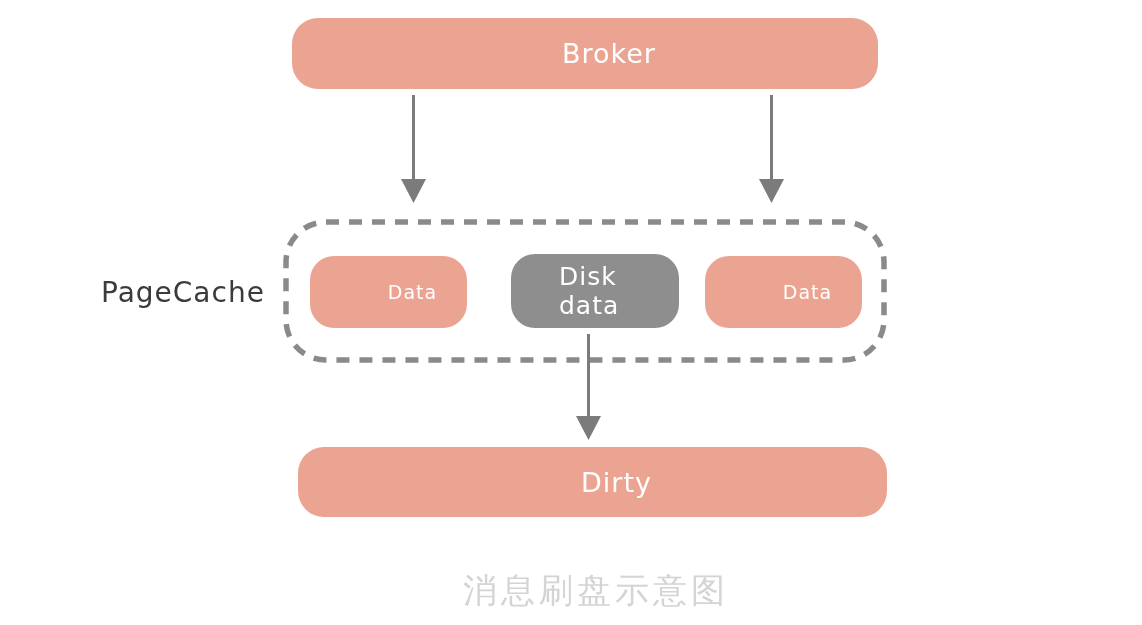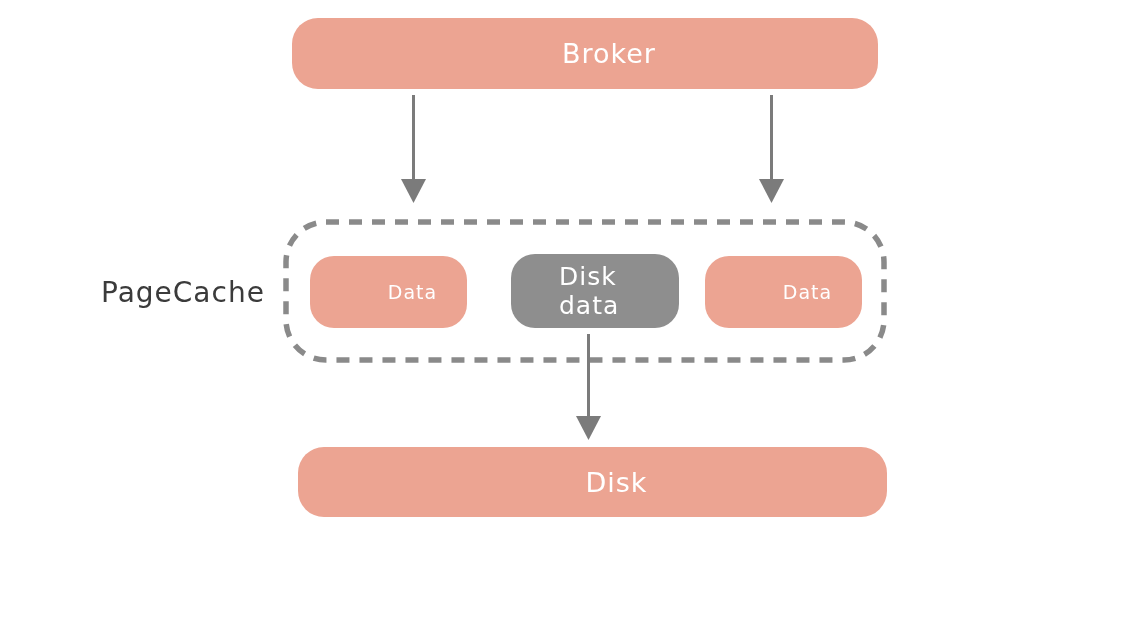--- a/index.html
+++ b/index.html
@@ -109,17 +109,18 @@
   <div class="node node-data node-data-right">
     <span>Data</span>
   </div>
 
   <svg class="arrow arrow-dirty-disk" width="32" height="110" viewBox="0 0 32 110" aria-hidden="true">
     <line x1="15.5" y1="2" x2="15.5" y2="86"></line>
     <polygon points="3,84 28,84 15.5,108"></polygon>
   </svg>
 
   <div class="node node-disk">
-    <span>Disk</span>
+    <span>Dirty</span>
   </div>
 
+  <div class="caption">消息刷盘示意图</div>
 
 </div>
 
 </body></html>

